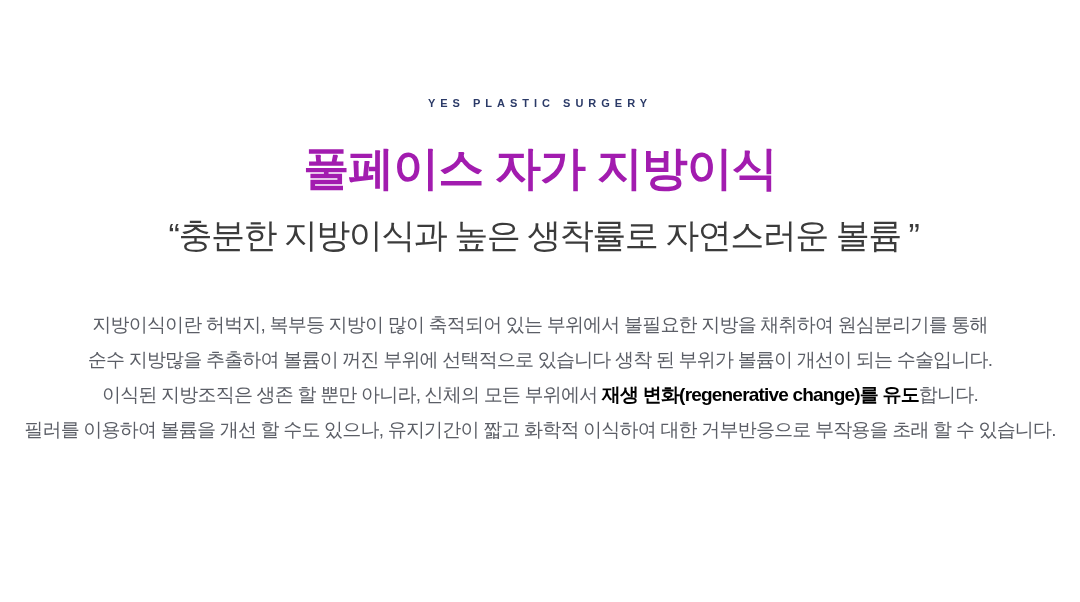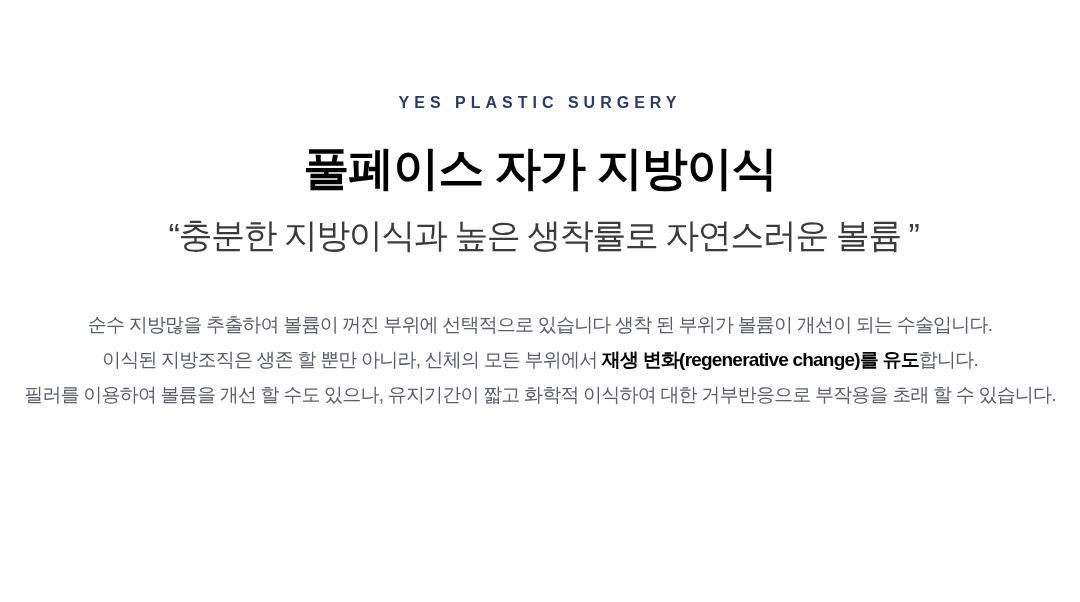--- a/index.html
+++ b/index.html
@@ -11,32 +11,32 @@
     font-family: "Liberation Sans", "DejaVu Sans", sans-serif;
   }
   .page {
     width: 1080px;
     height: 602px;
     background: #ffffff;
     text-align: center;
     padding-top: 97px;
   }
   .brand {
-    font-size: 16px;
+    font-size: 11px;
     line-height: 12px;
     font-weight: 600;
     letter-spacing: 5px;
     color: #2b3a67;
   }
   .title {
     margin-top: 32px;
     font-size: 46px;
     line-height: 54px;
     font-weight: 800;
-    color: #000000;
+    color: #a21caf;
     letter-spacing: -1px;
   }
   .subtitle {
     margin-top: 16px;
     font-size: 34px;
     line-height: 48px;
     font-weight: 300;
     color: #3b3b3b;
     letter-spacing: -1.5px;
     padding-left: 7px;
@@ -62,18 +62,19 @@
 
 <div class="page">
 
   <div class="brand">YES PLASTIC SURGERY</div>
 
   <h1 class="title">풀페이스 자가 지방이식</h1>
 
   <h2 class="subtitle">“충분한 지방이식과 높은 생착률로 자연스러운 볼륨 ”</h2>
 
   <div class="body-text">
+    <p>지방이식이란 허벅지, 복부등 지방이 많이 축적되어 있는 부위에서 불필요한 지방을 채취하여 원심분리기를 통해</p>
     <p>순수 지방많을 추출하여 볼륨이 꺼진 부위에 선택적으로 있습니다 생착 된 부위가 볼륨이 개선이 되는 수술입니다.</p>
     <p><span>이식된 지방조직은 생존 할 뿐만 아니라, 신체의 모든 부위에서 </span><span class="highlight">재생 변화(regenerative change)를 유도</span><span>합니다.</span></p>
     <p>필러를 이용하여 볼륨을 개선 할 수도 있으나, 유지기간이 짧고 화학적 이식하여 대한 거부반응으로 부작용을 초래 할 수 있습니다.</p>
   </div>
 
 </div>
 
 </body></html>

